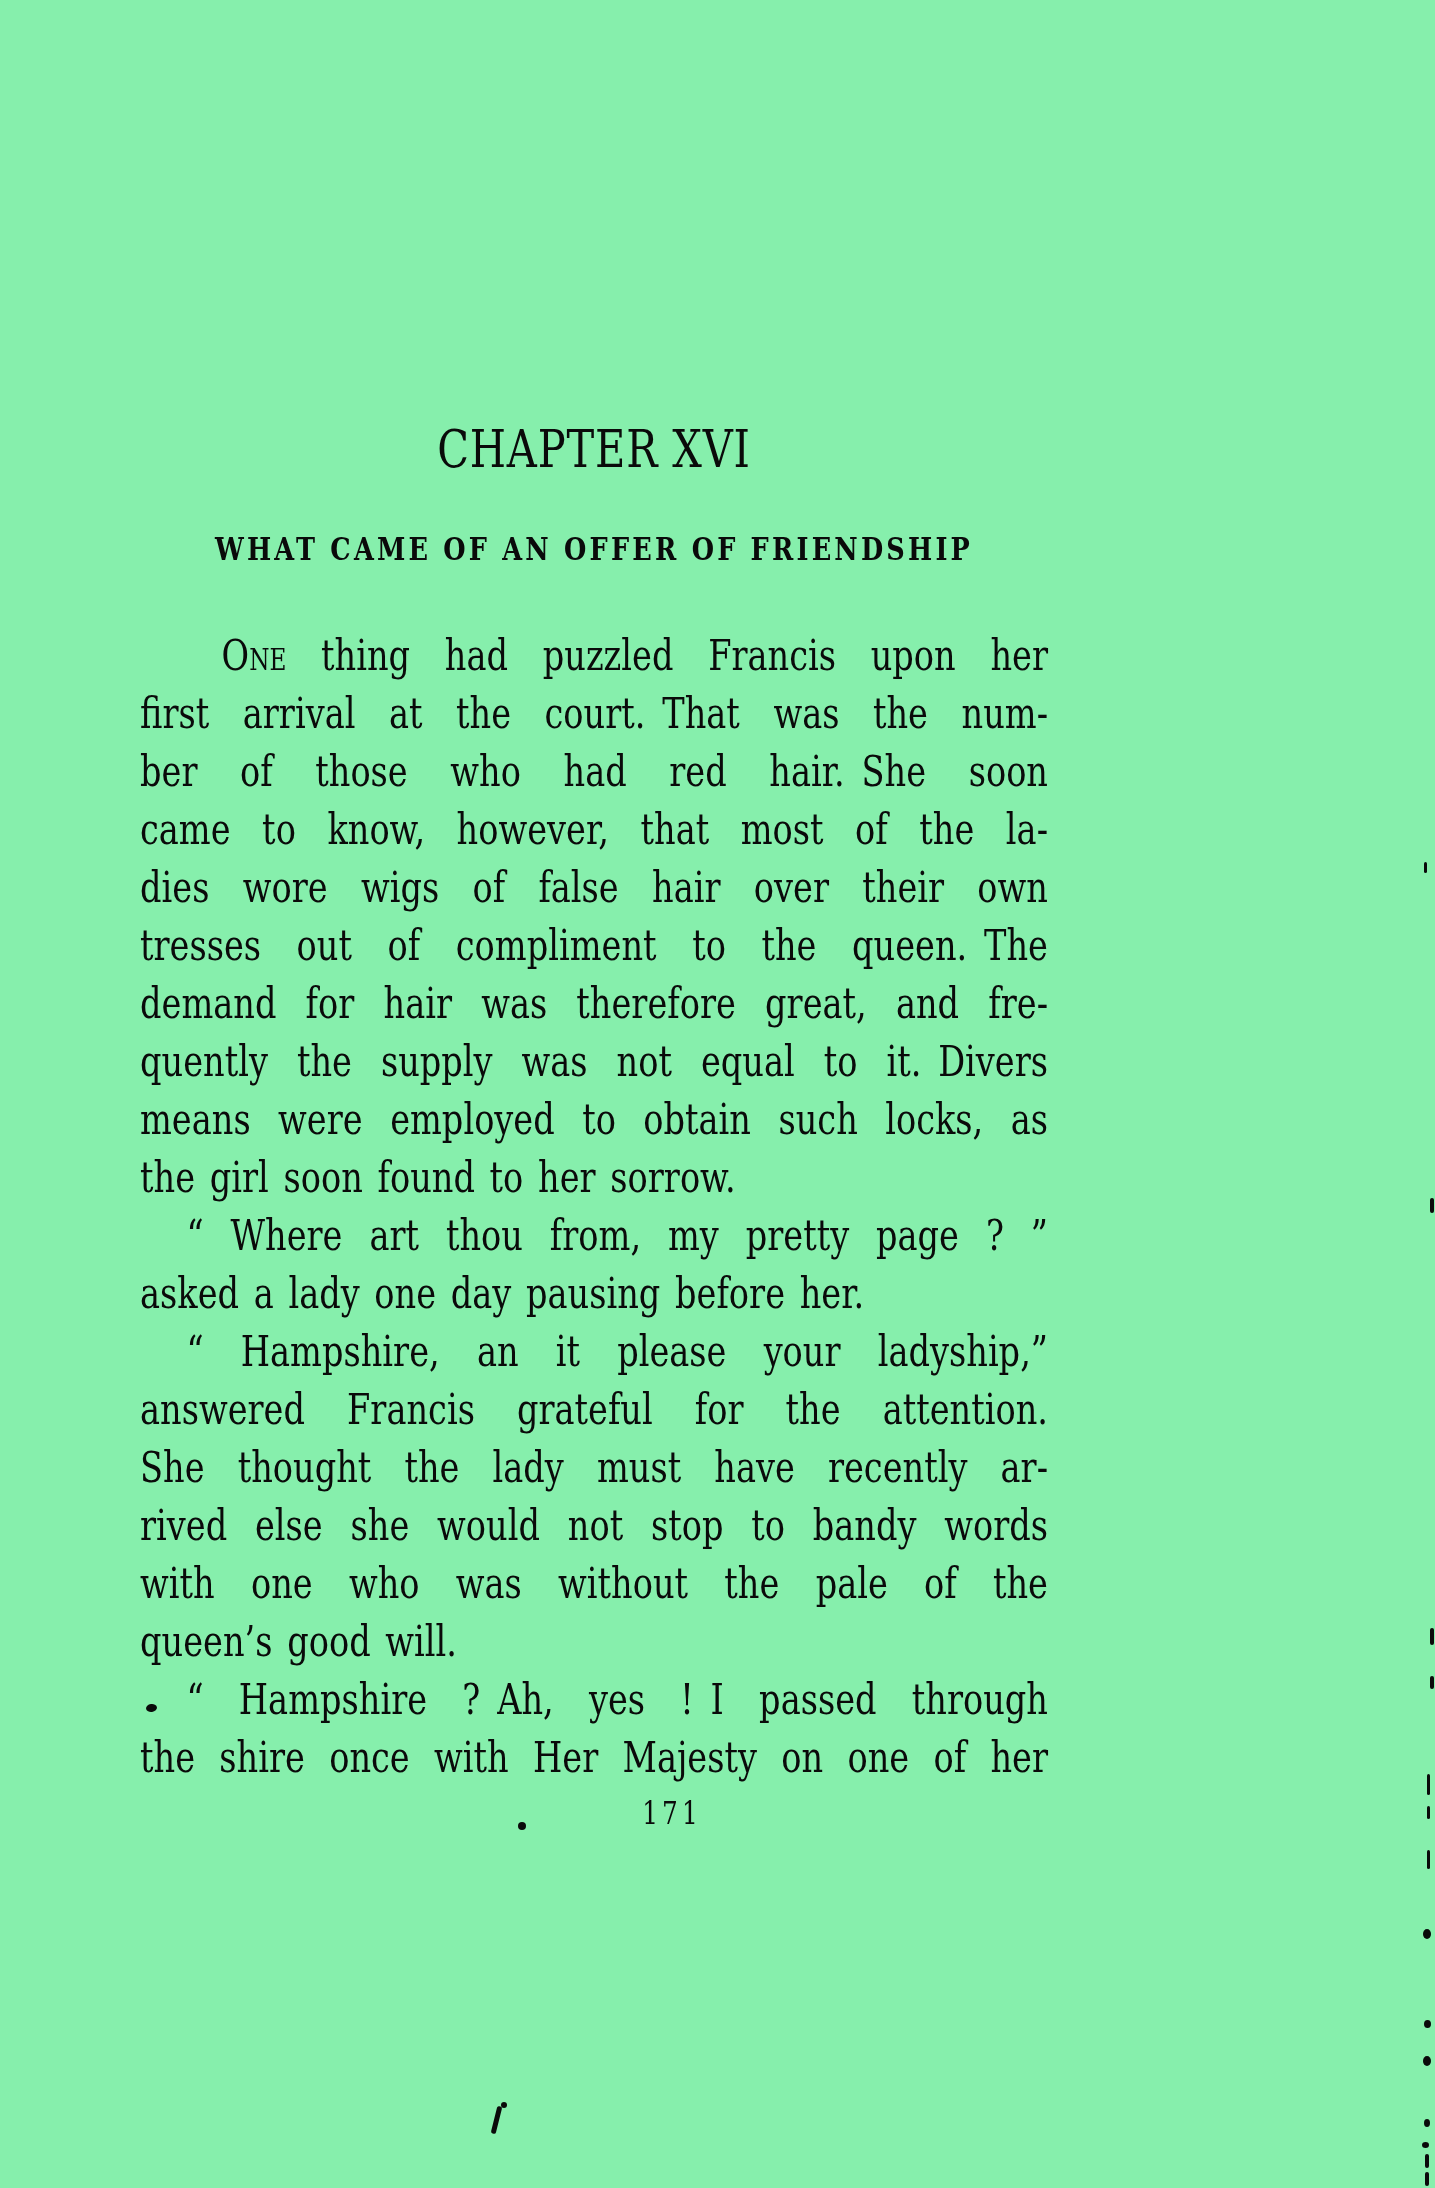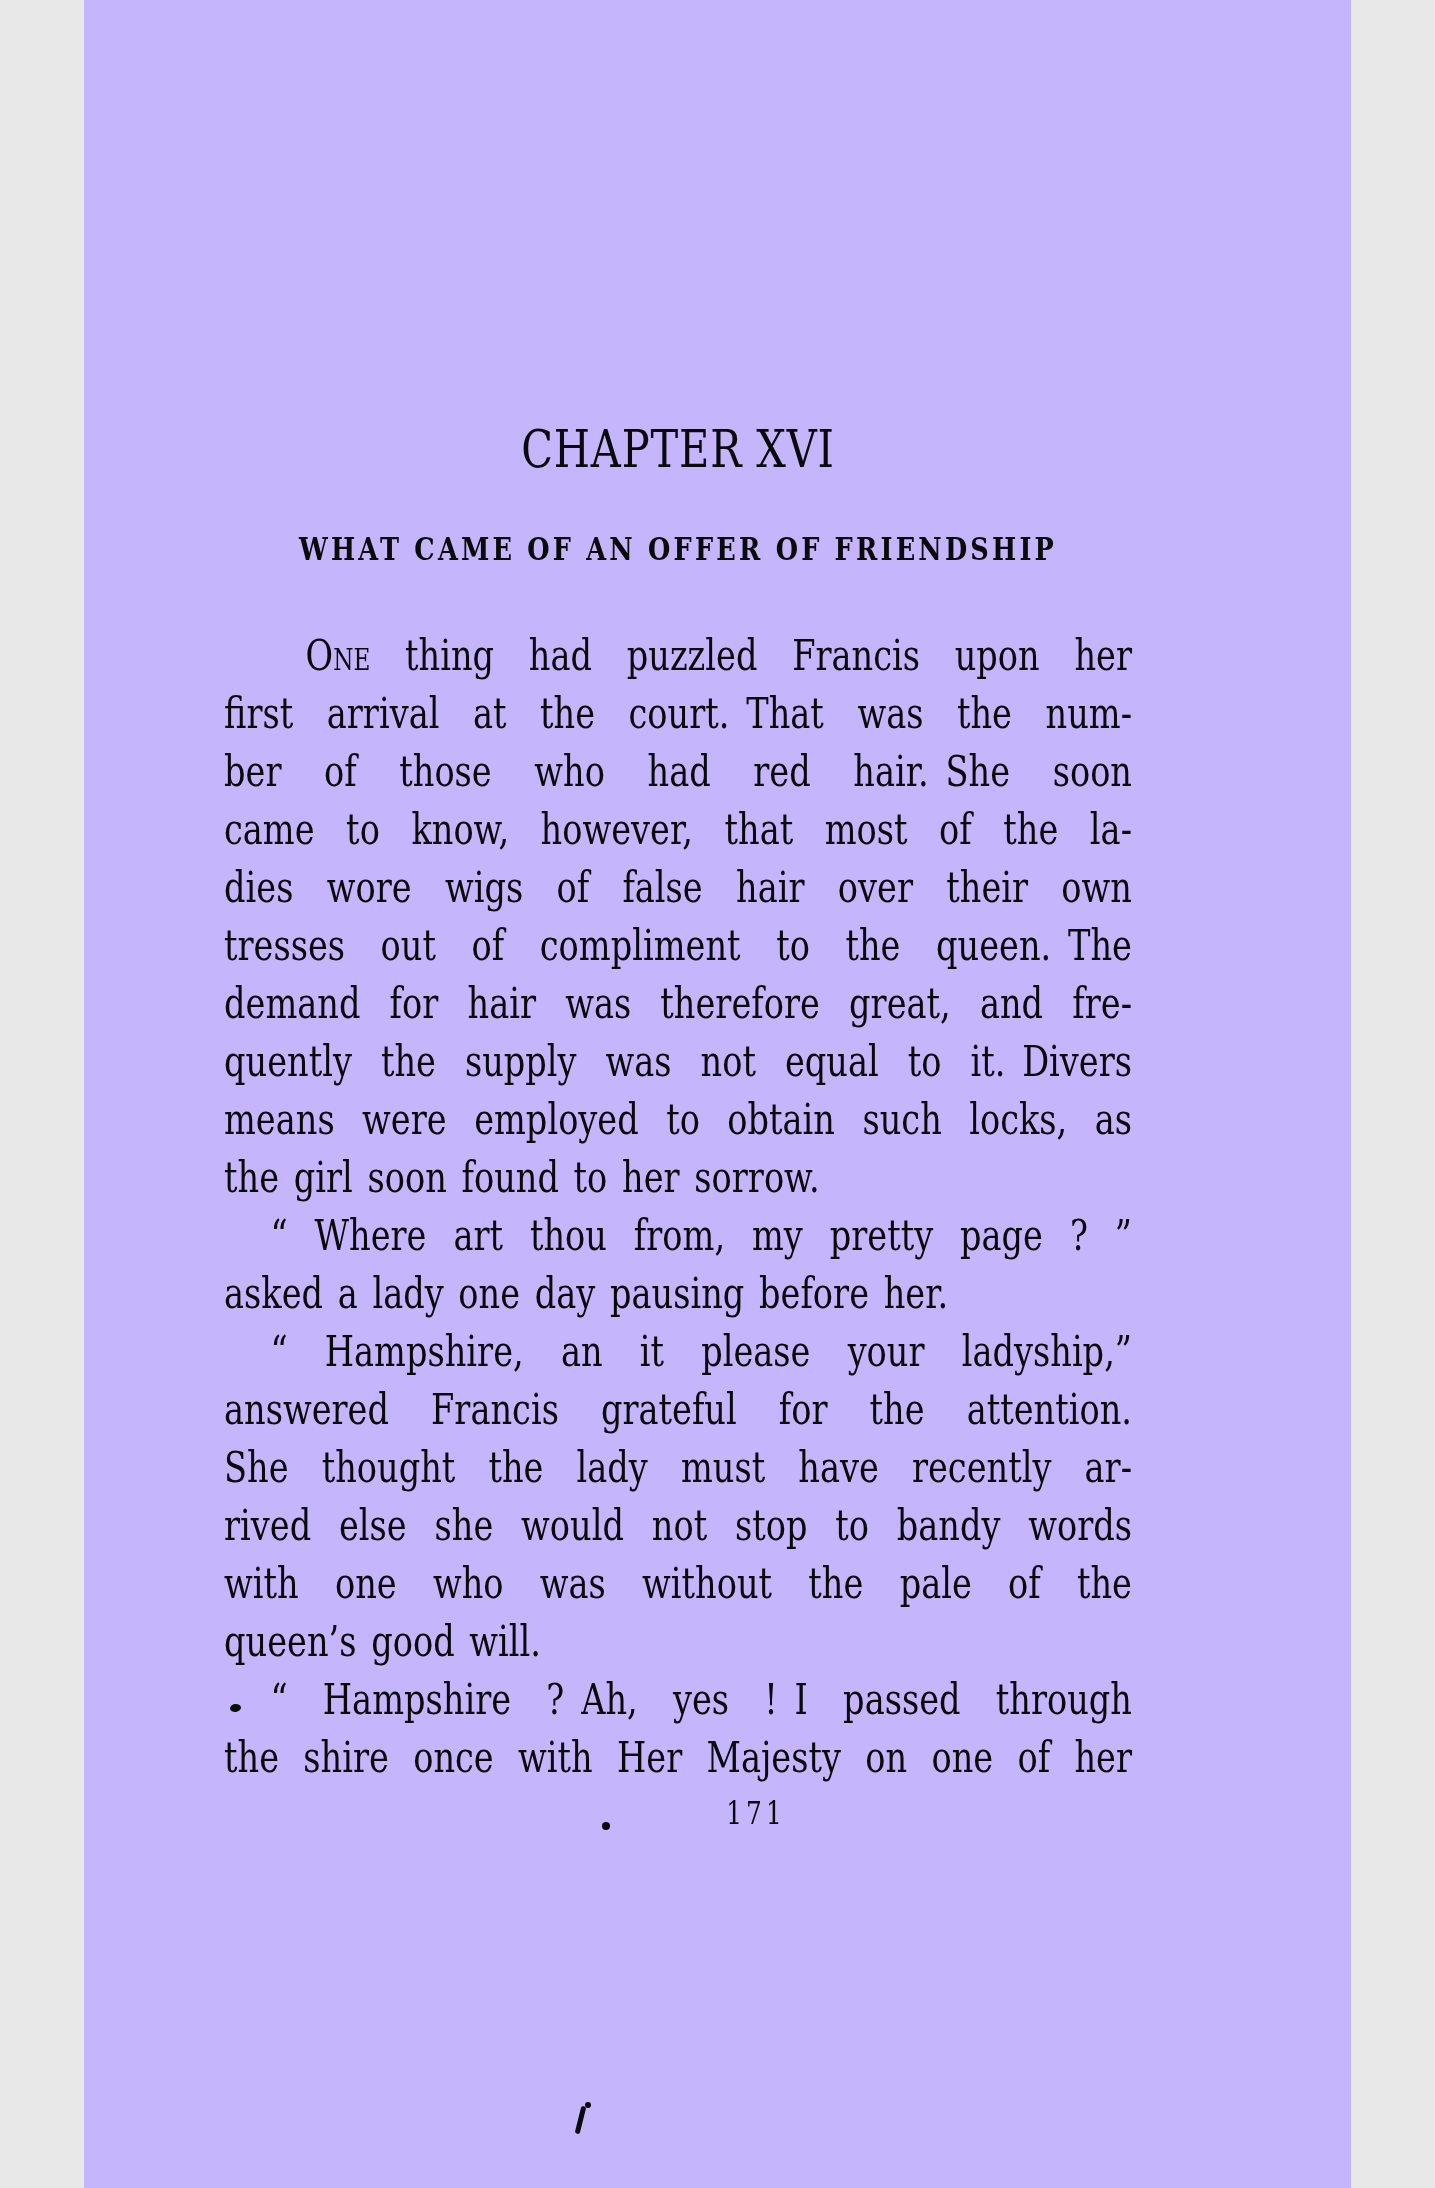--- a/index.html
+++ b/index.html
@@ -1,18 +1,18 @@
 <!DOCTYPE html>
 <html><head>
 <meta charset="utf-8">
 <style>
   html,body { margin:0; padding:0; background:#e8e8e8; }
   .book-page {
-    position:relative; width:1267px; height:2188px;
-    background:#c4b5fd; overflow:hidden; margin:0 auto;
+    position:relative; width:1435px; height:2188px;
+    background:#86efac; overflow:hidden; margin:0 auto;
     font-family:"DejaVu Serif", serif; color:#0a0a0a;
   }
   
   .text-layer {
     position:absolute; left:140px; top:0; width:1135px; height:2188px;
     transform:scaleX(0.8); transform-origin:0 0;
   }
   .chapter-title {
     position:absolute; left:0; top:421px; width:1135px;
     font-size:52px; line-height:56px; letter-spacing:1px;

